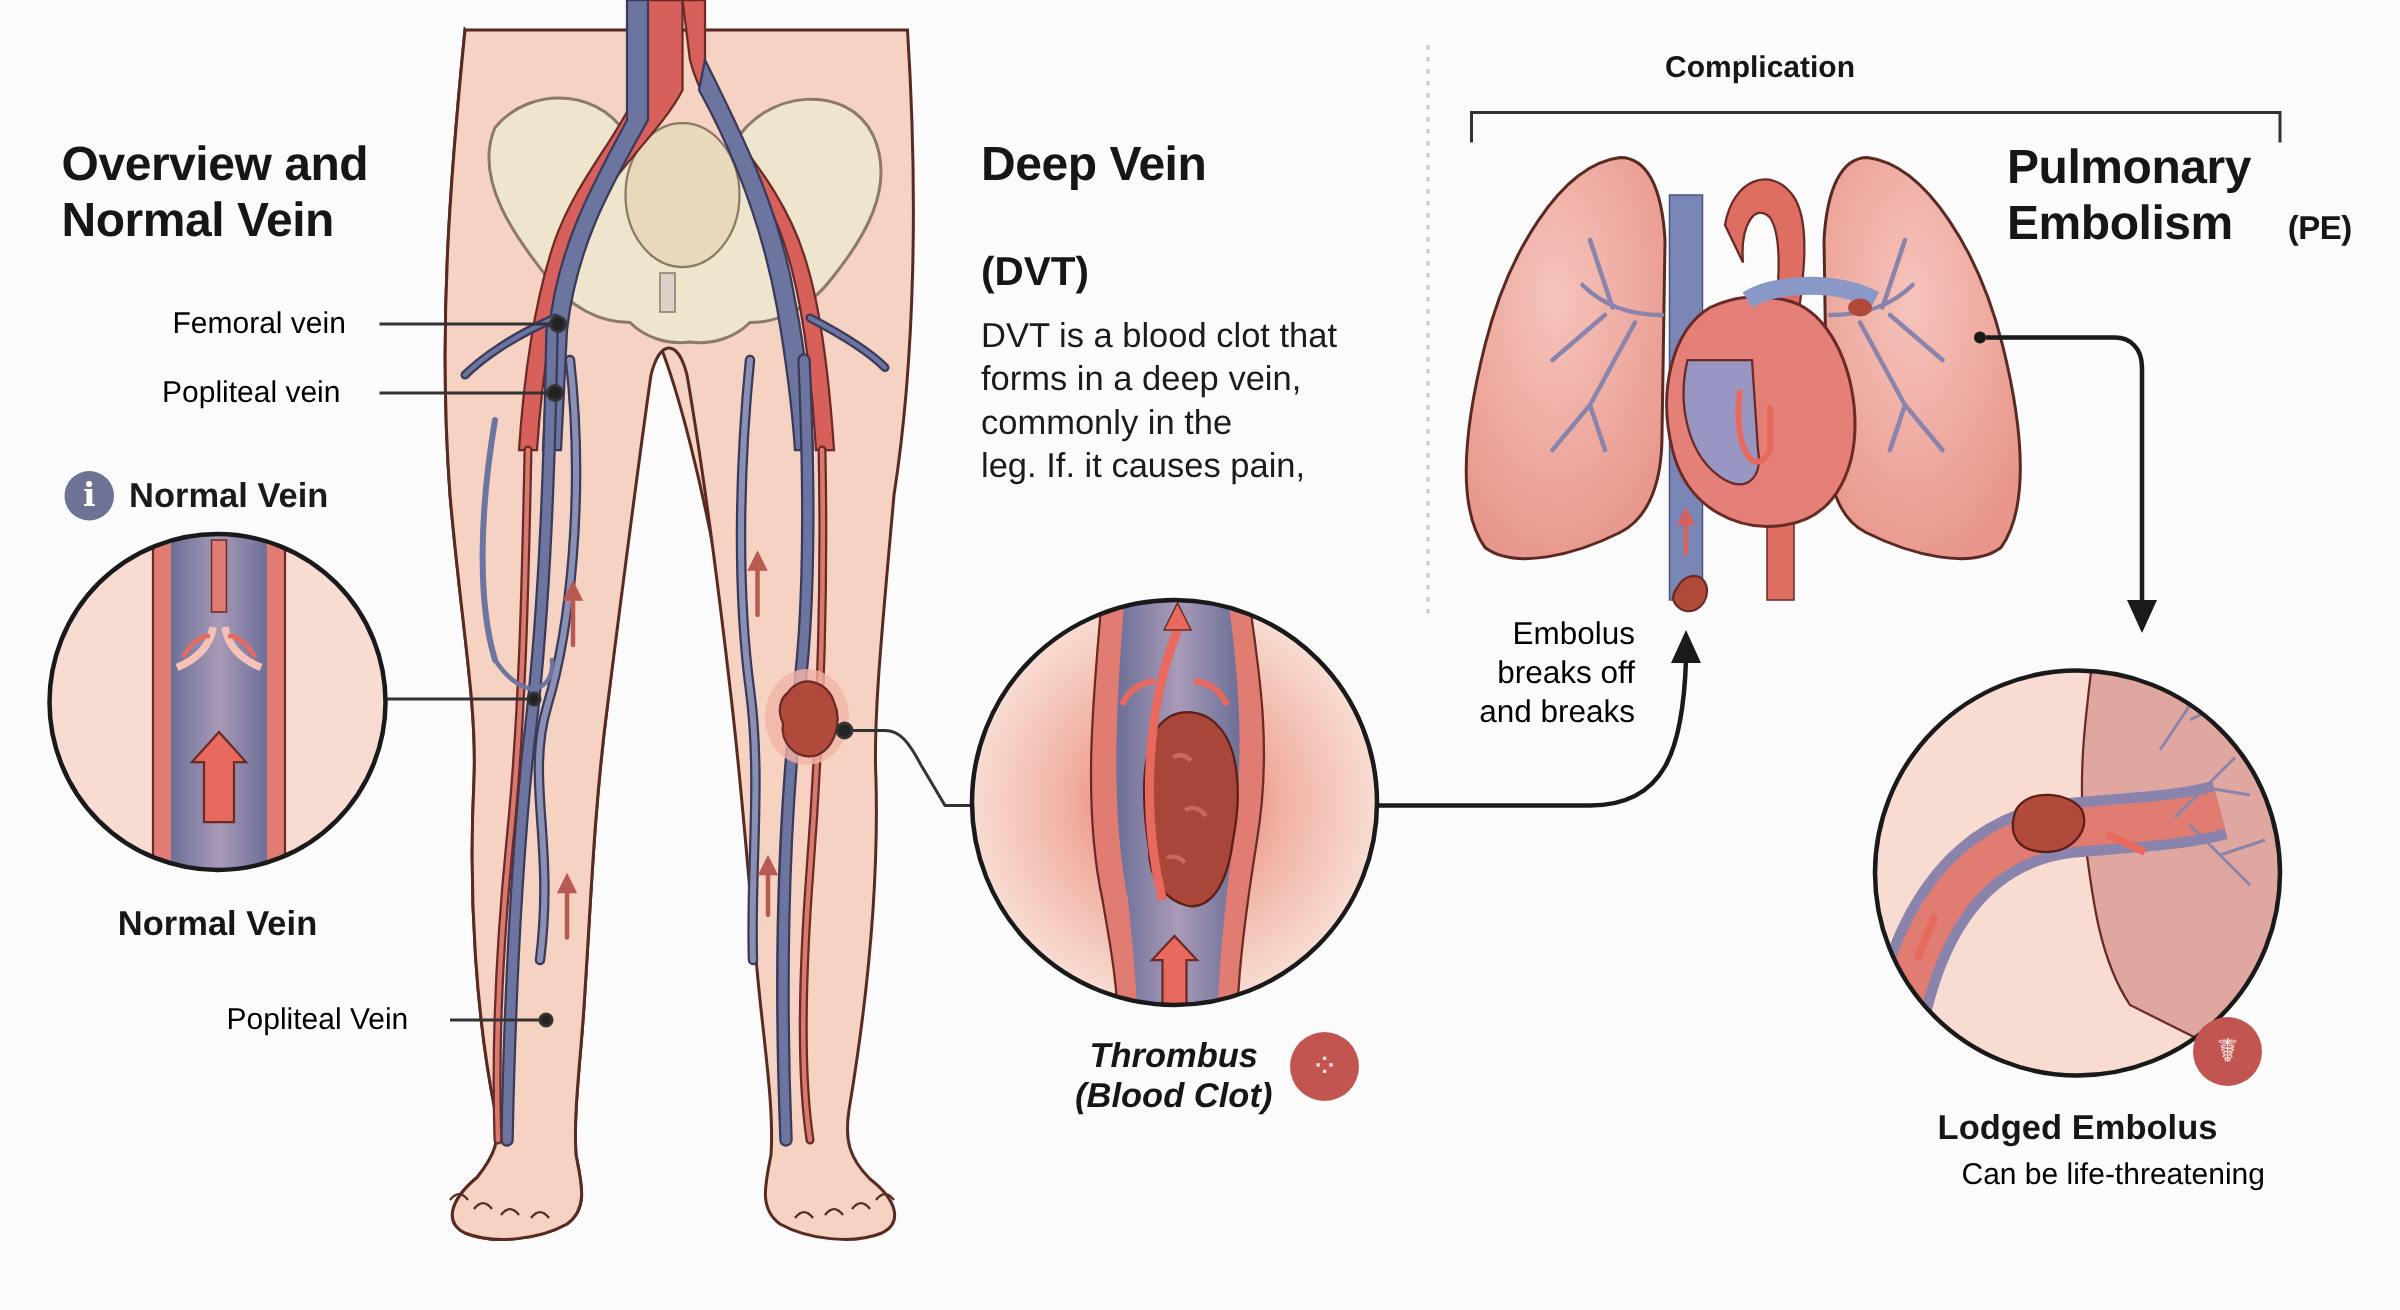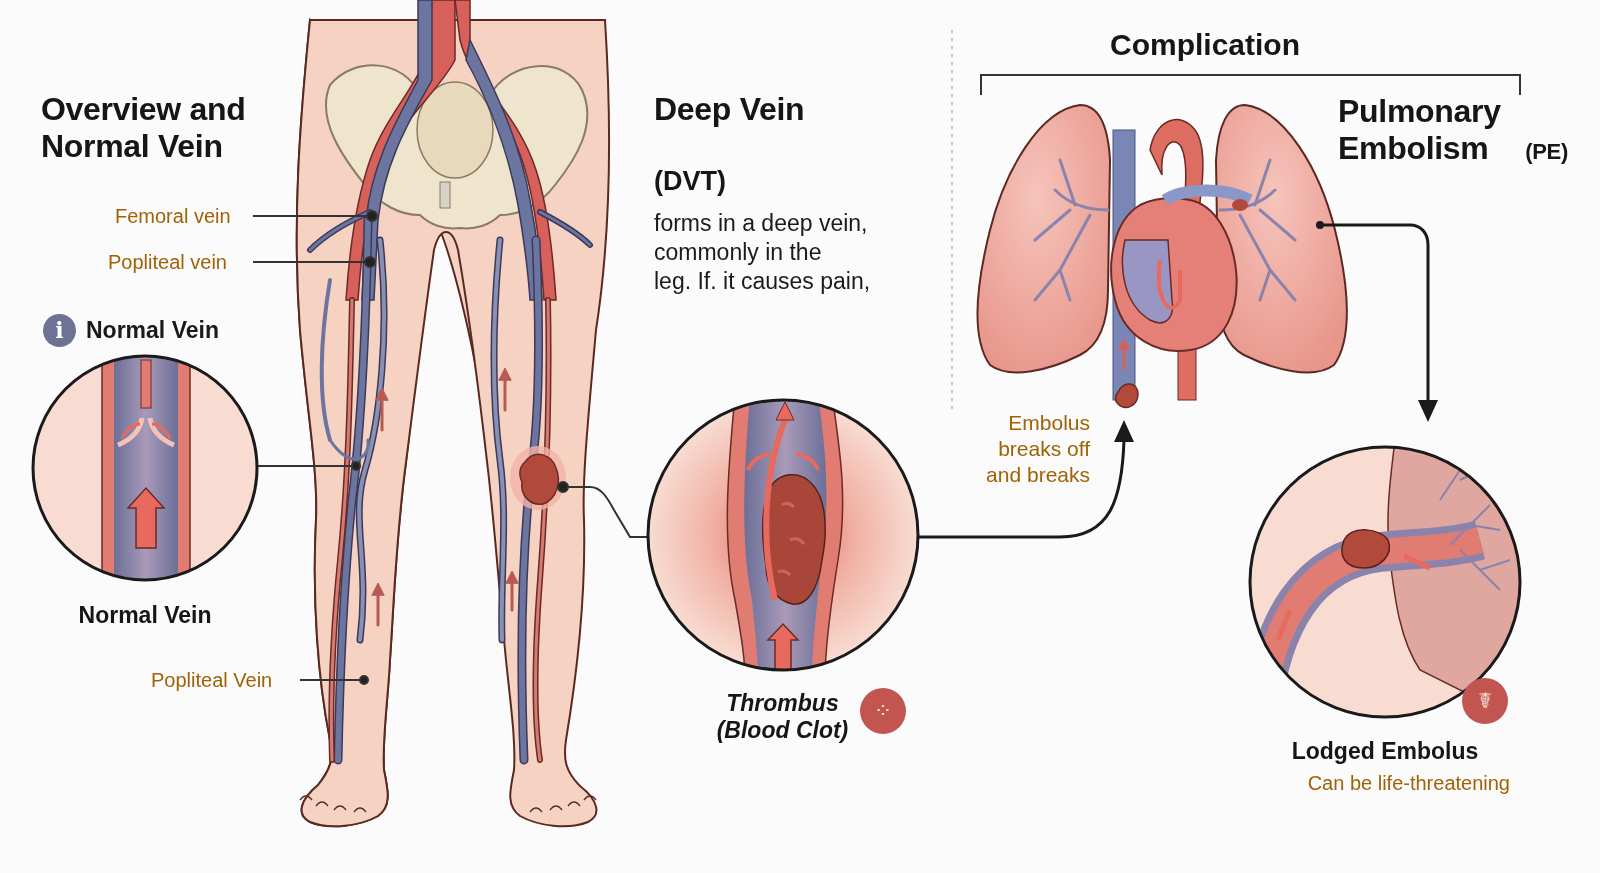--- a/index.html
+++ b/index.html
@@ -7,21 +7,21 @@
     width: 1600px; height: 873px; overflow: hidden; position: relative;
     background: #fbfbfb;
     font-family: "Liberation Sans", "DejaVu Sans", sans-serif;
     color: #161616;
   }
   .abs { position: absolute; }
   .art { position: absolute; left: 0; top: 0; }
   .h1 { font-weight: 700; font-size: 32px; line-height: 37px; letter-spacing: -0.3px; }
   .h2 { font-weight: 700; font-size: 23px; line-height: 27px; }
   .body-txt { font-size: 23px; line-height: 29px; color: #1b1b1b; }
-  .lbl { font-size: 20px; line-height: 24px; color: #a16207; }
+  .lbl { font-size: 20px; line-height: 24px; color: #000000; }
   .lbl-b { font-weight: 700; font-size: 23px; line-height: 27px; color: #1a1a1a; }
   .cap { font-weight: 700; font-size: 23px; line-height: 27px; text-align: center; }
   .small-pe { font-size: 22px; font-weight: 700; margin-left: 28px; }
   .info-icon {
     width: 33px; height: 33px; border-radius: 50%; background: #6e7396;
     color: #fff; font-family: "DejaVu Serif", serif; font-weight: 700; font-size: 22px;
     line-height: 33px; text-align: center;
   }
   .badge {
     width: 46px; height: 46px; border-radius: 50%; background: #c25550;
@@ -223,32 +223,33 @@
 </div>
 
 <div class="abs cap" style="left:45px; top:602px; width:200px;">Normal Vein</div>
 
 <div class="abs h1" style="left:654px; top:91px;">
   <div>Deep Vein</div>
 </div>
 <div class="abs h2" style="left:654px; top:168px; font-size:27px;">(DVT)</div>
 
 <div class="abs body-txt" style="left:654px; top:209px;">
+  <div>DVT is a blood clot that</div>
   <div>forms in a deep vein,</div>
   <div>commonly in the</div>
   <div>leg. If. it causes pain,</div>
 </div>
 
 <div class="abs cap" style="left:700px; top:690px; width:165px;font-style:italic;">
   <div>Thrombus</div>
   <div>(Blood Clot)</div>
 </div>
 <div class="abs badge" style="left:860px; top:688px;">⁘</div>
 
-<div class="abs h2" style="left:1110px; top:28px; font-size:30px; line-height:34px;">Complication</div>
+<div class="abs h2" style="left:1110px; top:28px; font-size:20px; line-height:34px;">Complication</div>
 
 <div class="abs h1" style="left:1338px; top:93px;">
   <div>Pulmonary</div>
   <div><span>Embolism</span> <span class="small-pe">(PE)</span></div>
 </div>
 
 <div class="abs lbl" style="left:968px; top:410px; width:122px; text-align:right; line-height:26px; font-size:21px;">
   <div>Embolus</div>
   <div>breaks off</div>
   <div>and breaks</div>

